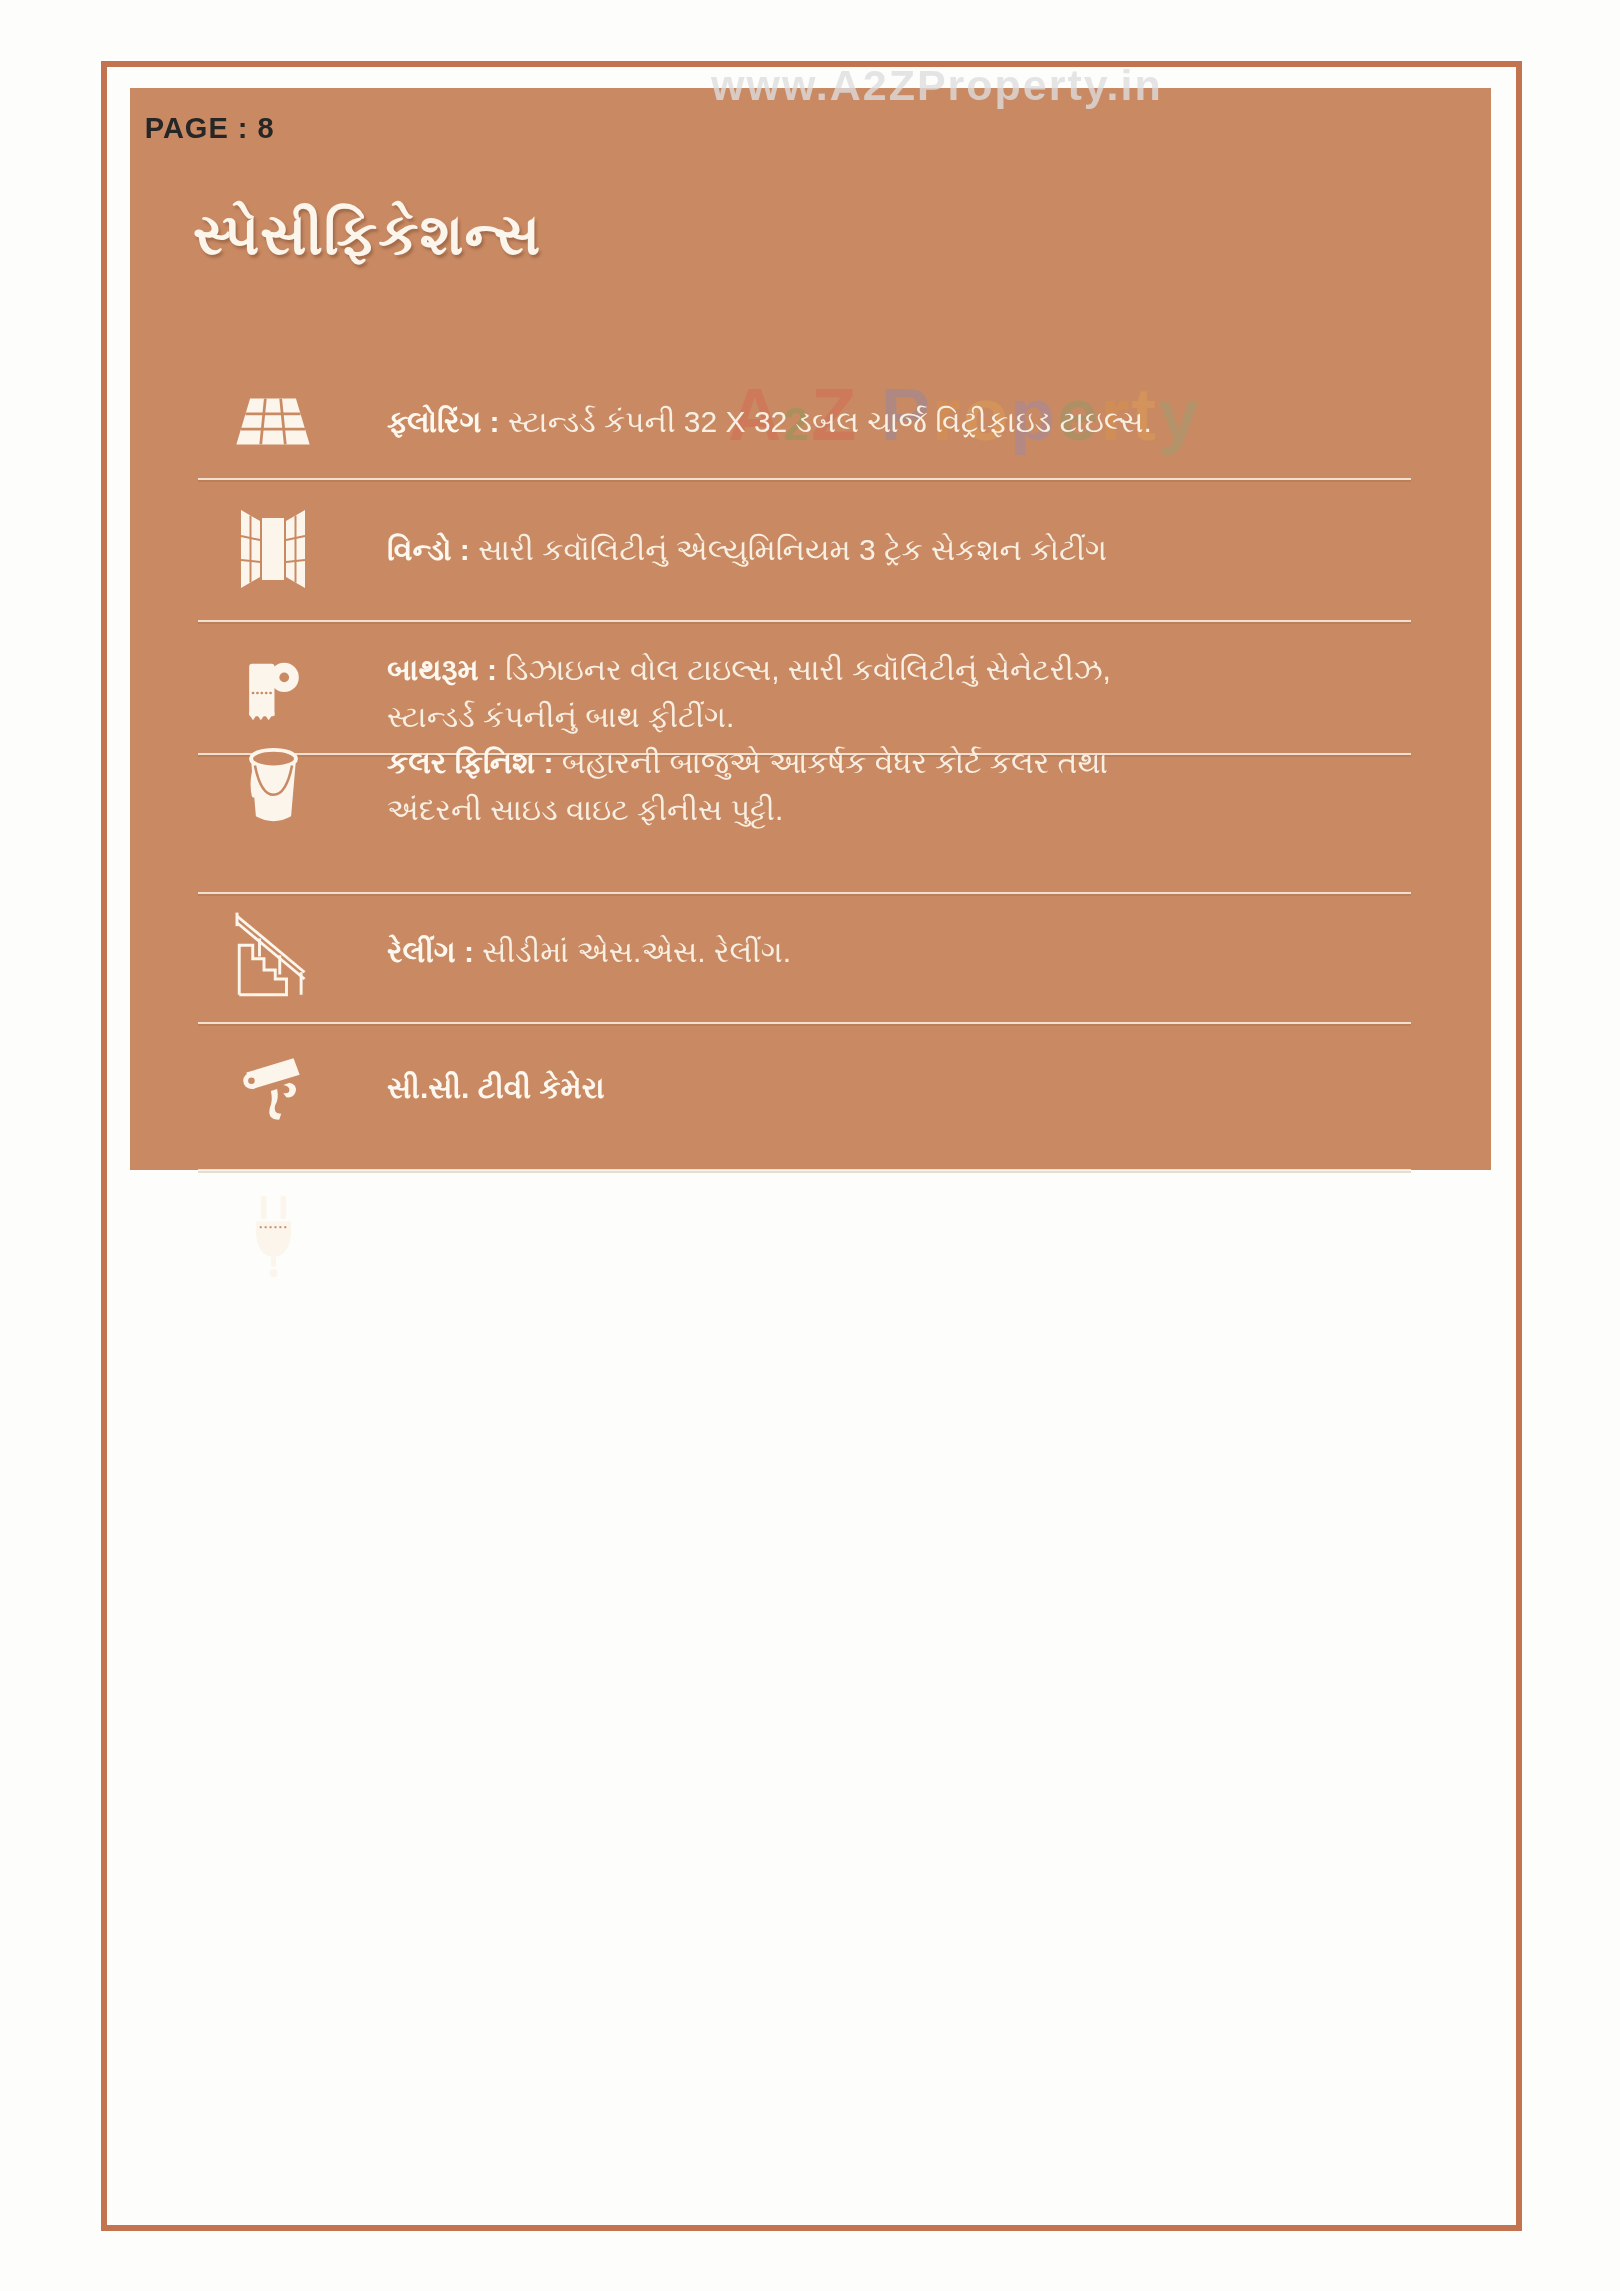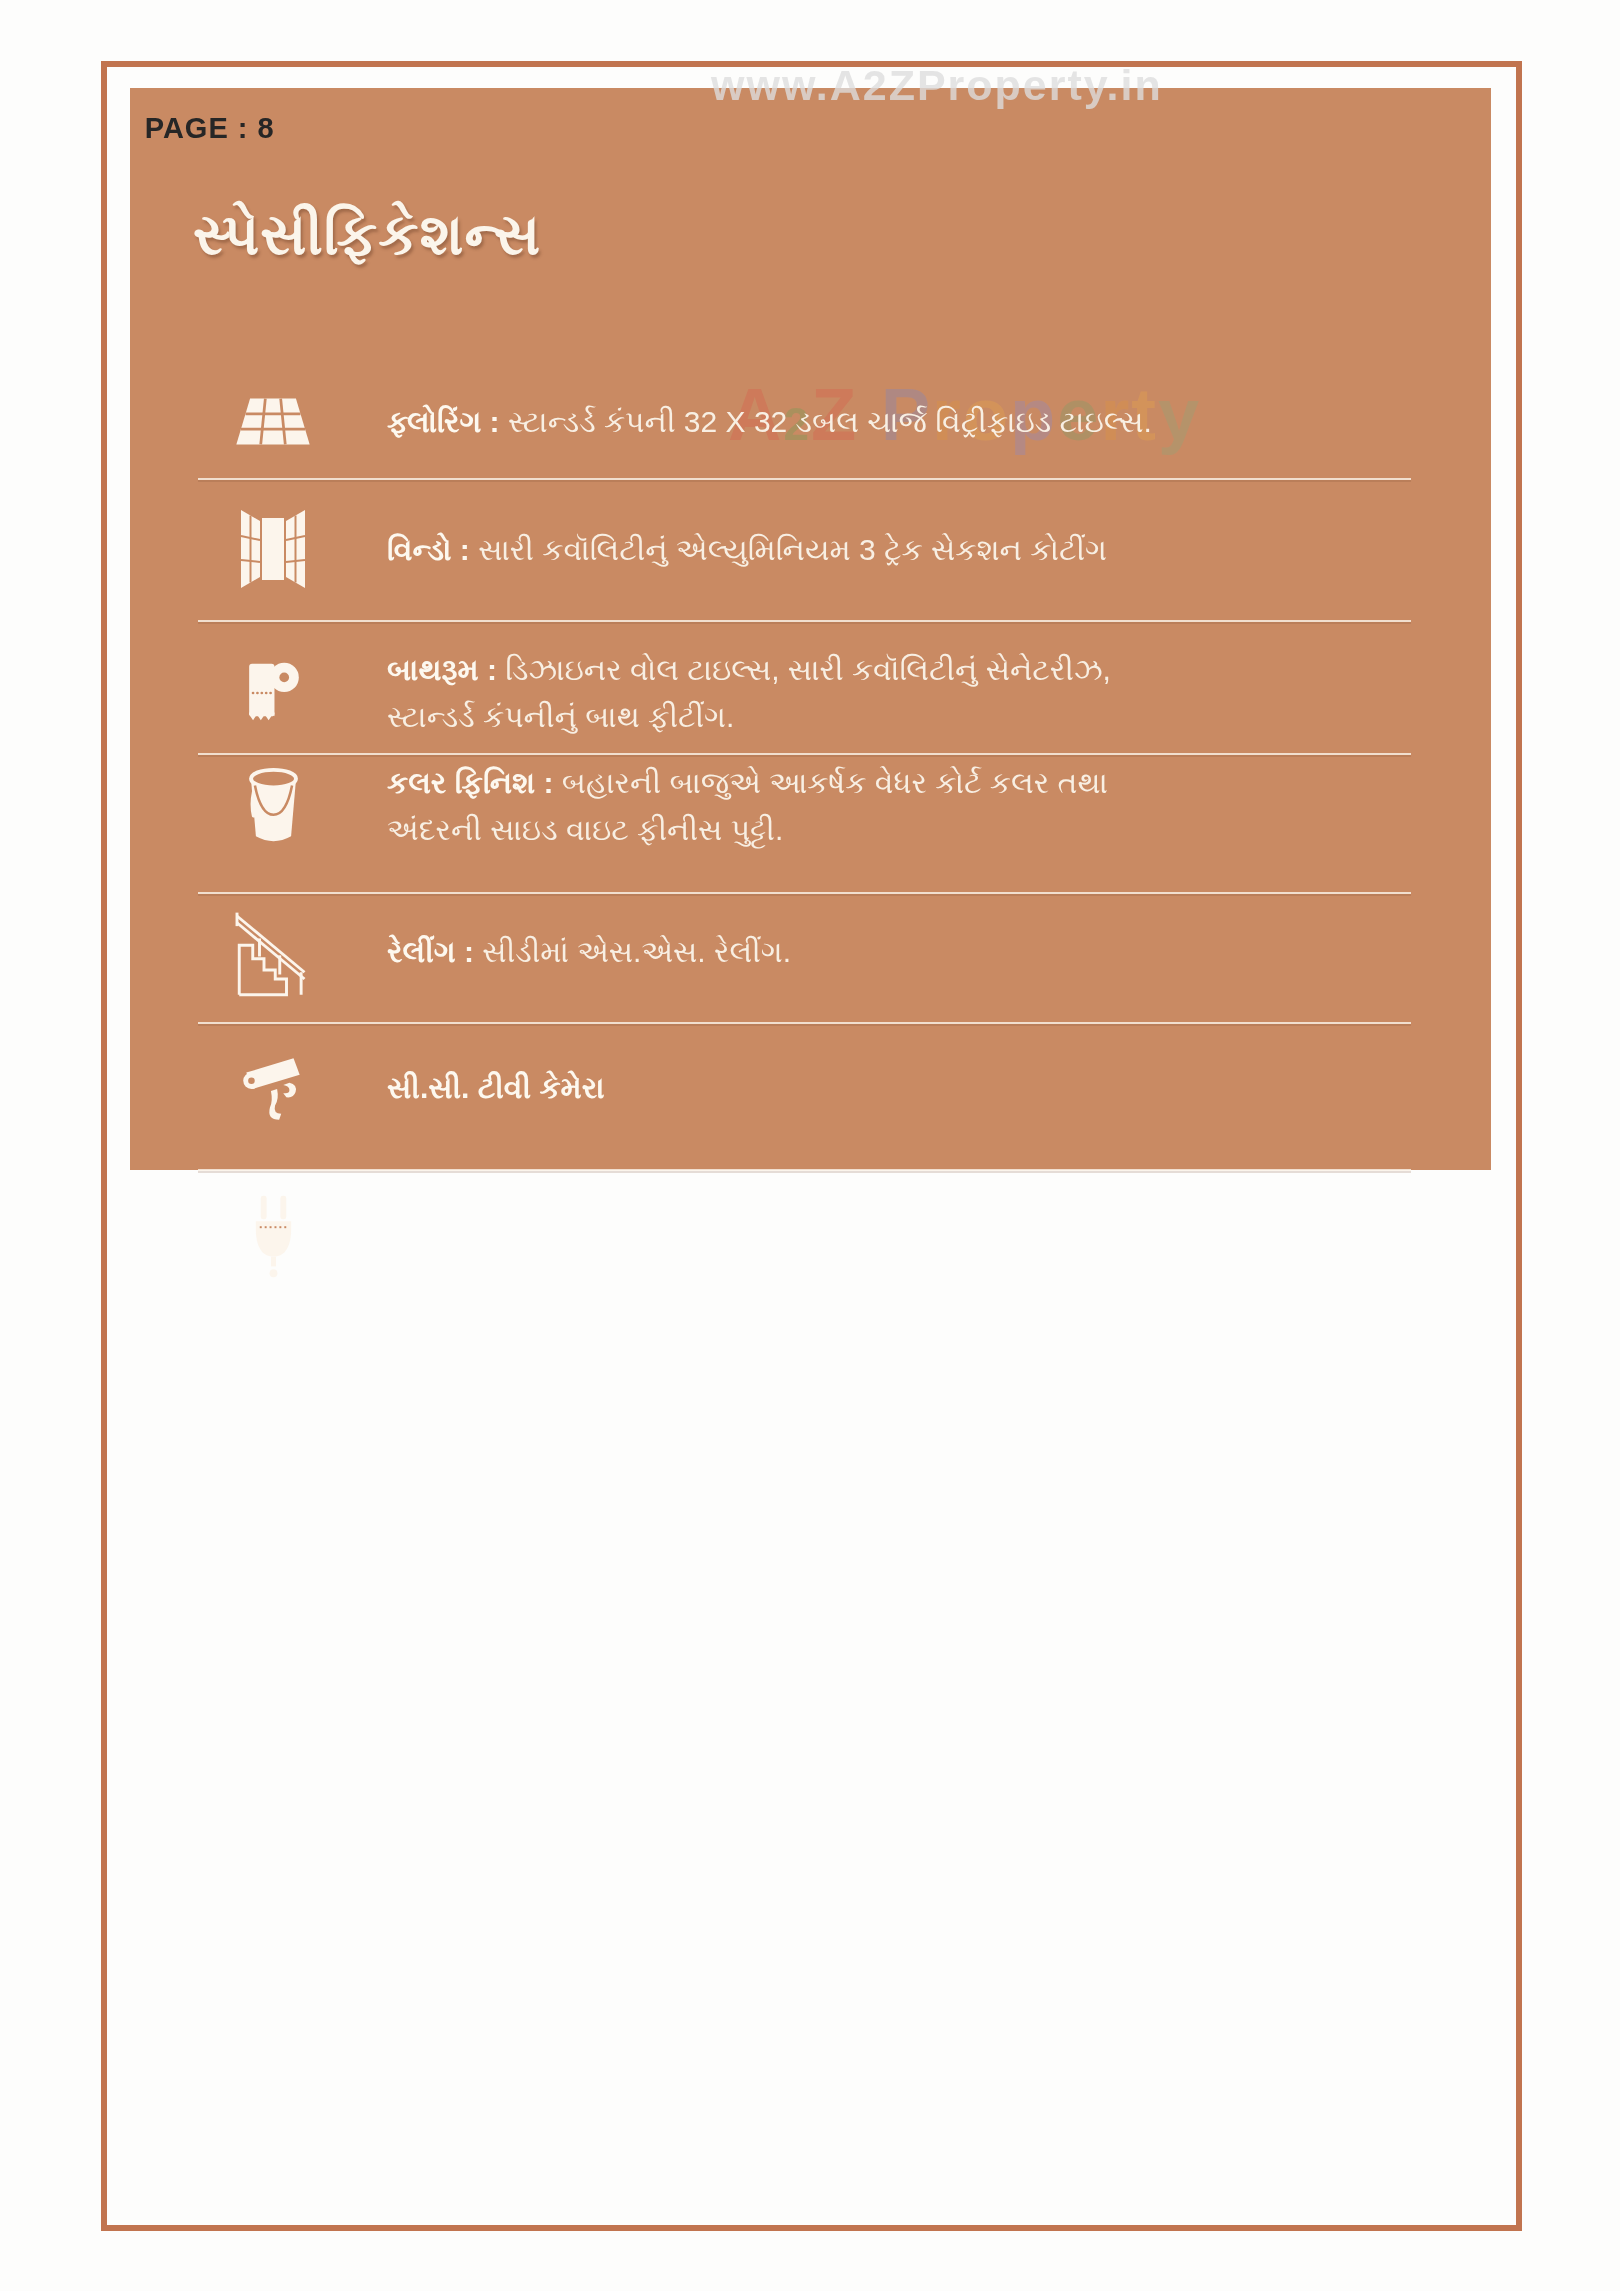--- a/index.html
+++ b/index.html
@@ -49,21 +49,21 @@
   .text-cell .lbl{font-weight:bold;color:#fdf8ef;}
   .divider{
     position:absolute;left:68px;width:1213px;height:0;
     border-top:2px solid rgba(250,242,230,0.82);
     box-shadow:0 2px 0 rgba(120,70,45,0.18);
   }
   svg{display:block;}
   .r1{top:294px;height:78px;}
   .r2{top:412px;height:98px;}
   .r3{top:545px;height:120px;}
-  .r4{top:660px;height:116px;justify-content:flex-end;}
+  .r4{top:640px;height:116px;justify-content:flex-end;}
   .r5{top:816px;height:95px;}
   .r6{top:947px;height:105px;justify-content:space-between;}
   .r7{top:1094px;height:110px;}
   .d1{top:390px;} .d2{top:532px;} .d3{top:665px;}
   .d4{top:804px;} .d5{top:934px;} .d6{top:1081px;}
 </style>
 </head>
 <body>
 
 <div class="frame"></div>

